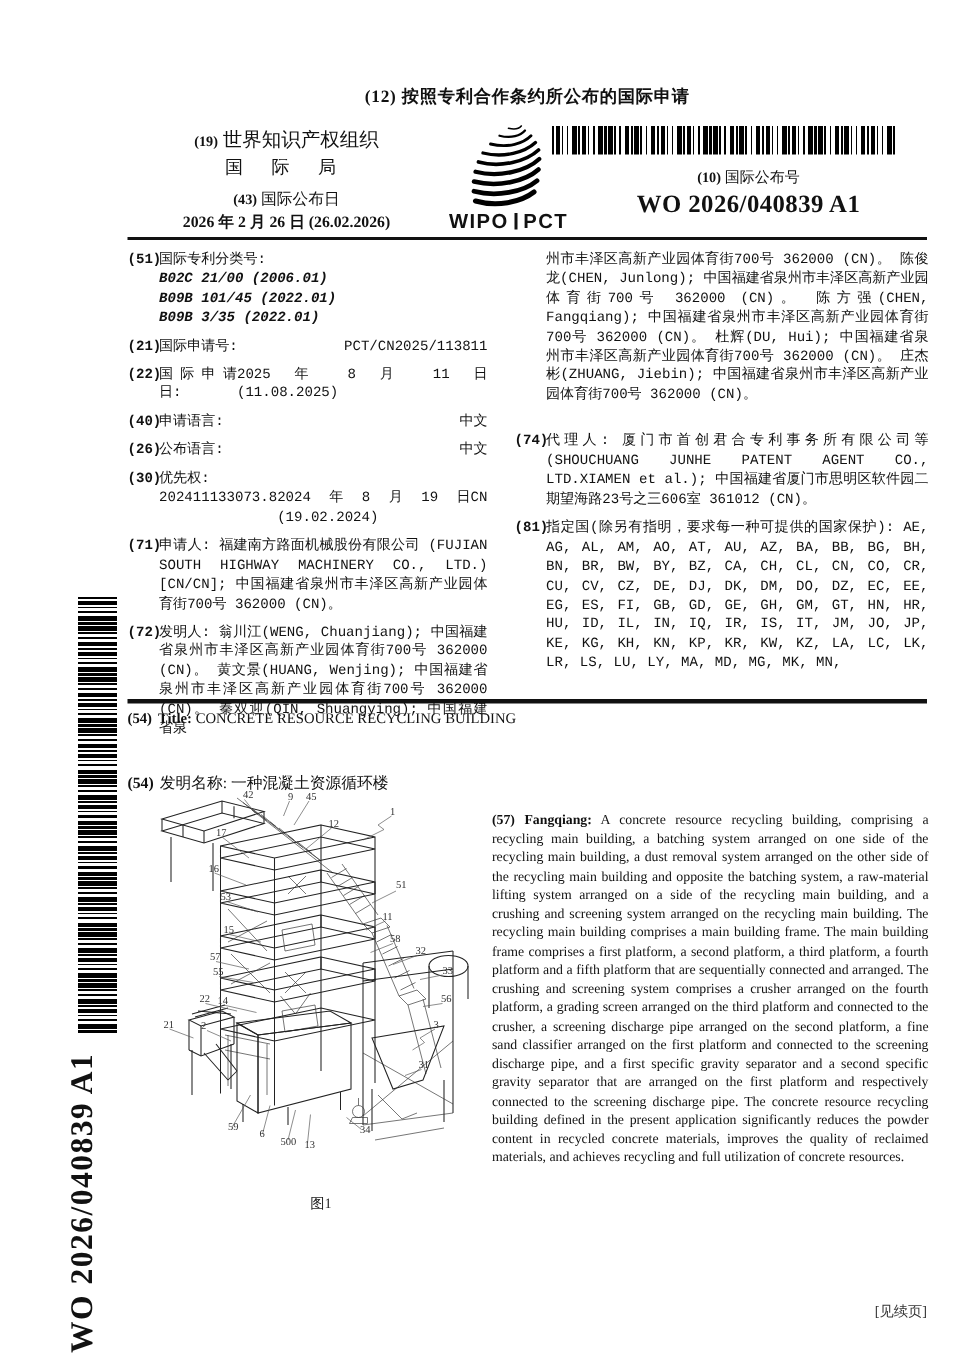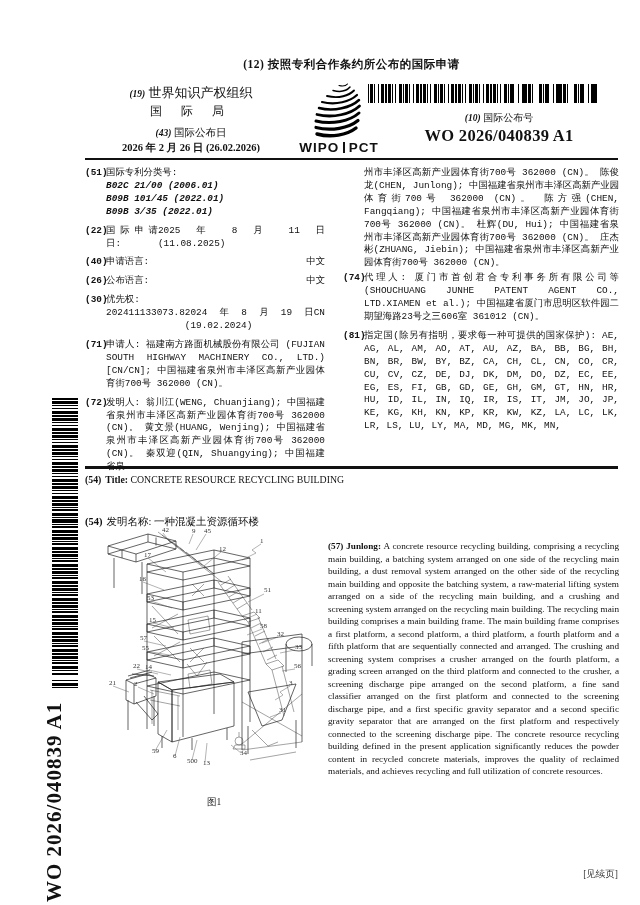--- a/index.html
+++ b/index.html
@@ -3,21 +3,21 @@
 <meta charset="utf-8">
 <style>
   * { margin:0; padding:0; box-sizing:border-box; }
   html,body { background:#fff; }
   .page {
     position:relative; width:640px; height:905px; background:#fff;
     font-family:"Liberation Serif","DejaVu Serif",serif; color:#111; overflow:hidden;
   }
   .abs { position:absolute; }
   .b { font-weight:bold; }
-  .code { font-weight:bold;font-style:italic; }
+  .code { font-weight:bold; }
 
   
   .pub-type { left:85px; top:57px; width:533px; font-size:11.5px; font-weight:bold; text-align:center; letter-spacing:.5px; }
   .org-block { left:96px; top:84px; width:190px; text-align:center; }
   .org-line1 { font-size:13px; }
   .org-line1 .code { font-size:9.5px; }
   .org-line2 { font-size:12px; letter-spacing:8px; margin-top:1px; }
   .pubdate-label { left:96px; top:126px; width:190px; text-align:center; font-size:10.5px; }
   .pubdate-label .code { font-size:9.5px; }
   .pubdate-value { left:78px; top:141px; width:226px; text-align:center; font-size:10.5px; font-weight:bold; }
@@ -36,21 +36,21 @@
   
   .col { font-size:9.4px; line-height:12.9px; text-align:justify;font-family:Liberation Mono, monospace; }
   .col-left  { left:85px; top:167px; width:240px; }
   .col-right { left:343px; top:167px; width:276px; }
   .row { position:relative; padding-left:21px; margin-bottom:6px; }
   .row .marker { position:absolute; left:0; top:0; font-weight:bold; font-size:9.4px; }
   .kv { display:flex; justify-content:space-between; }
   .cls-line { display:flex; justify-content:space-between; font-weight:bold; font-style:italic;flex-direction:column; }
   .cls-line2 { font-weight:bold; font-style:italic; }
   .prio-line { display:flex; justify-content:flex-end; }
-  .cont-par { padding-left:21px; margin-bottom:2px; }
+  .cont-par { padding-left:21px; margin-bottom:18px; }
 
   
   .title-en { left:85px; top:474px; width:533px; font-size:9.8px; }
   .title-zh { left:85px; top:495px; width:533px; font-size:10.5px;margin-top:20px; }
   .title-en .marker,.title-zh .marker { font-weight:bold; margin-right:4px; }
 
   
   .abstract { left:328px; top:540px; width:291px; font-size:9.2px; line-height:12.5px; text-align:justify; }
   .abstract .marker { font-weight:bold;margin-top:48px; }
 
@@ -113,20 +113,27 @@
 
   <div class="abs col col-left">
     <div class="row">
       <span class="marker">(51)</span>
       <div>国际专利分类号:</div>
       <div class="cls-line">
           <span>B02C 21/00 (2006.01)</span>
           <span>B09B 101/45 (2022.01)</span>
         </div>
       <div class="cls-line2">B09B 3/35 (2022.01)</div>
+    </div>
+    <div class="row">
+      <span class="marker">(21)</span>
+      <div class="kv">
+          <span>国际申请号:</span>
+          <span>PCT/CN2025/113811</span>
+        </div>
     </div>
     <div class="row">
       <span class="marker">(22)</span>
       <div class="kv">
           <span>国际申请日:</span>
           <span>2025 年 8 月 11 日 (11.08.2025)</span>
         </div>
     </div>
     <div class="row">
       <span class="marker">(40)</span>
@@ -347,19 +354,19 @@
           <text x="81" y="234">6</text>
           <text x="95" y="239">500</text>
           <text x="111" y="241">13</text>
         </g>
     </svg>
   </div>
   <div class="abs fig-caption">图1</div>
 
   <div class="abs abstract">
     <span class="marker">(57)</span>
-    <span class="marker">Junlong:</span>
+    <span class="marker">Fangqiang:</span>
     <span>A concrete resource recycling building, comprising a recycling main building, a batching system arranged on one side of the recycling main building, a dust removal system arranged on the other side of the recycling main building and opposite the batching system, a raw-material lifting system arranged on a side of the recycling main building, and a crushing and screening system arranged on the recycling main building. The recycling main building comprises a main building frame. The main building frame comprises a first platform, a second platform, a third platform, a fourth platform and a fifth platform that are sequentially connected and arranged. The crushing and screening system comprises a crusher arranged on the fourth platform, a grading screen arranged on the third platform and connected to the crusher, a screening discharge pipe arranged on the second platform, a fine sand classifier arranged on the first platform and connected to the screening discharge pipe, and a first specific gravity separator and a second specific gravity separator that are arranged on the first platform and respectively connected to the screening discharge pipe. The concrete resource recycling building defined in the present application significantly reduces the powder content in recycled concrete materials, improves the quality of reclaimed materials, and achieves recycling and full utilization of concrete resources.</span>
   </div>
 
   <div class="abs footer-note">[见续页]</div>
 
 </div>
 
 </body></html>

